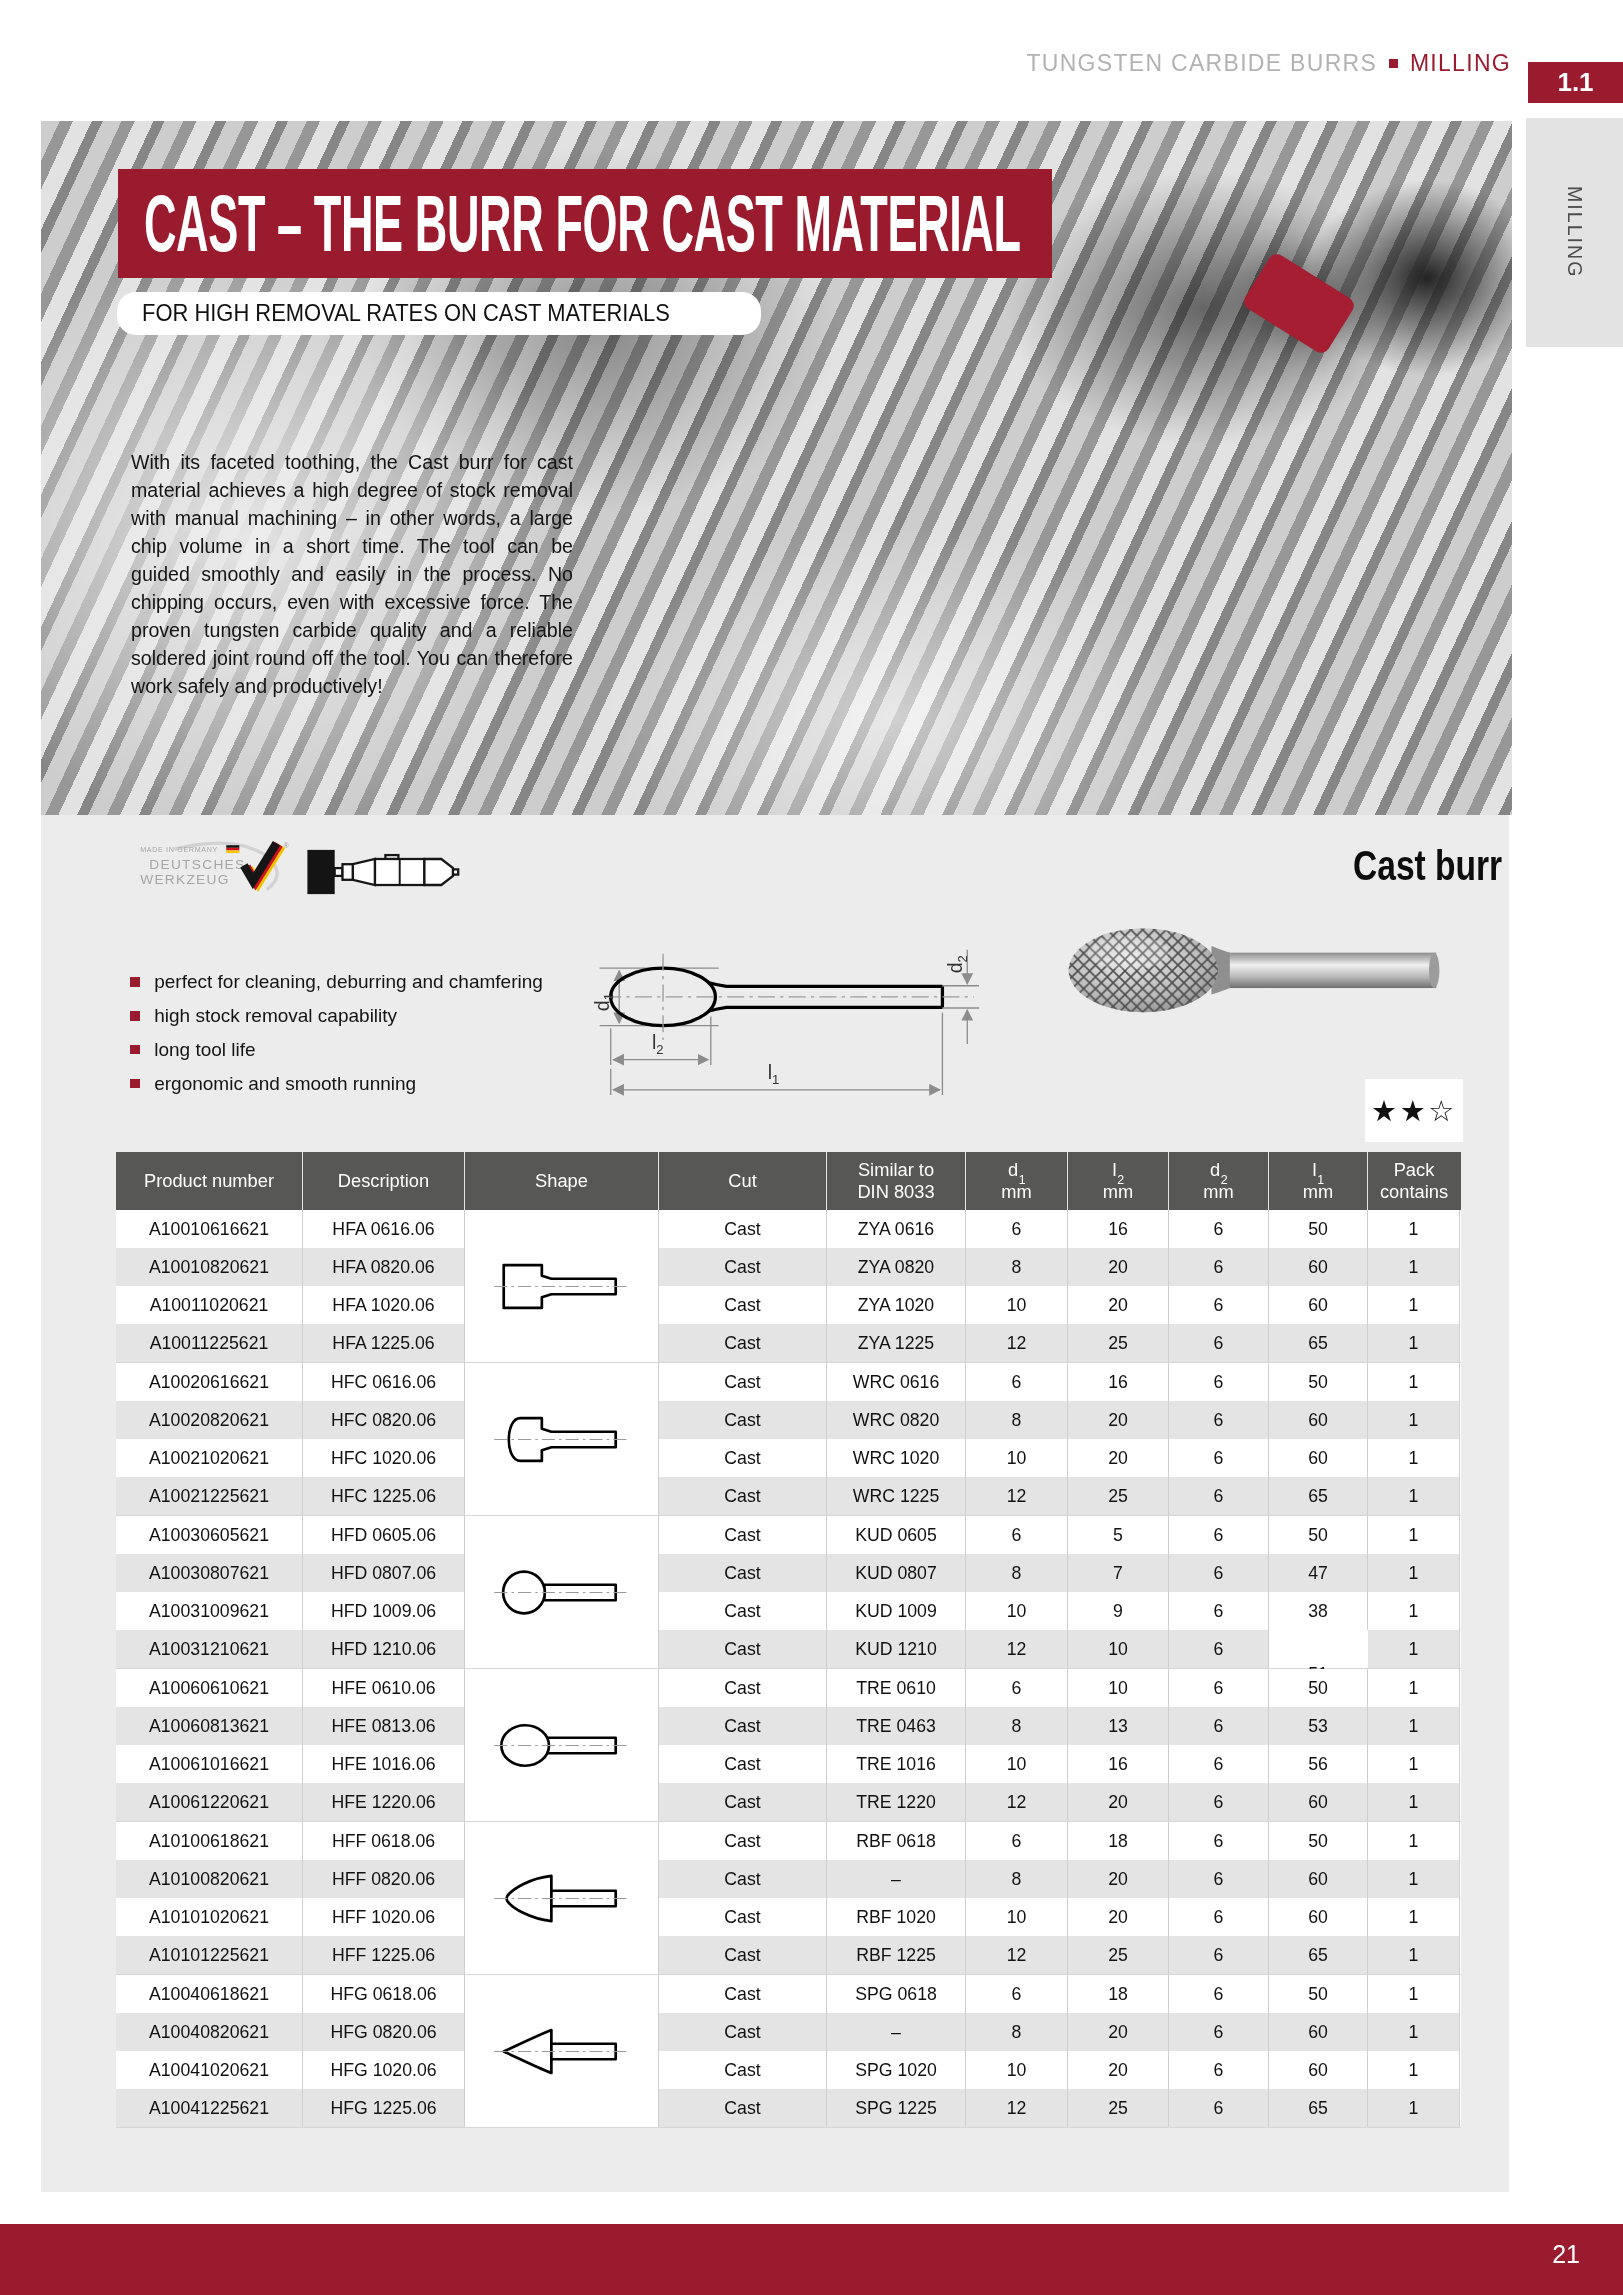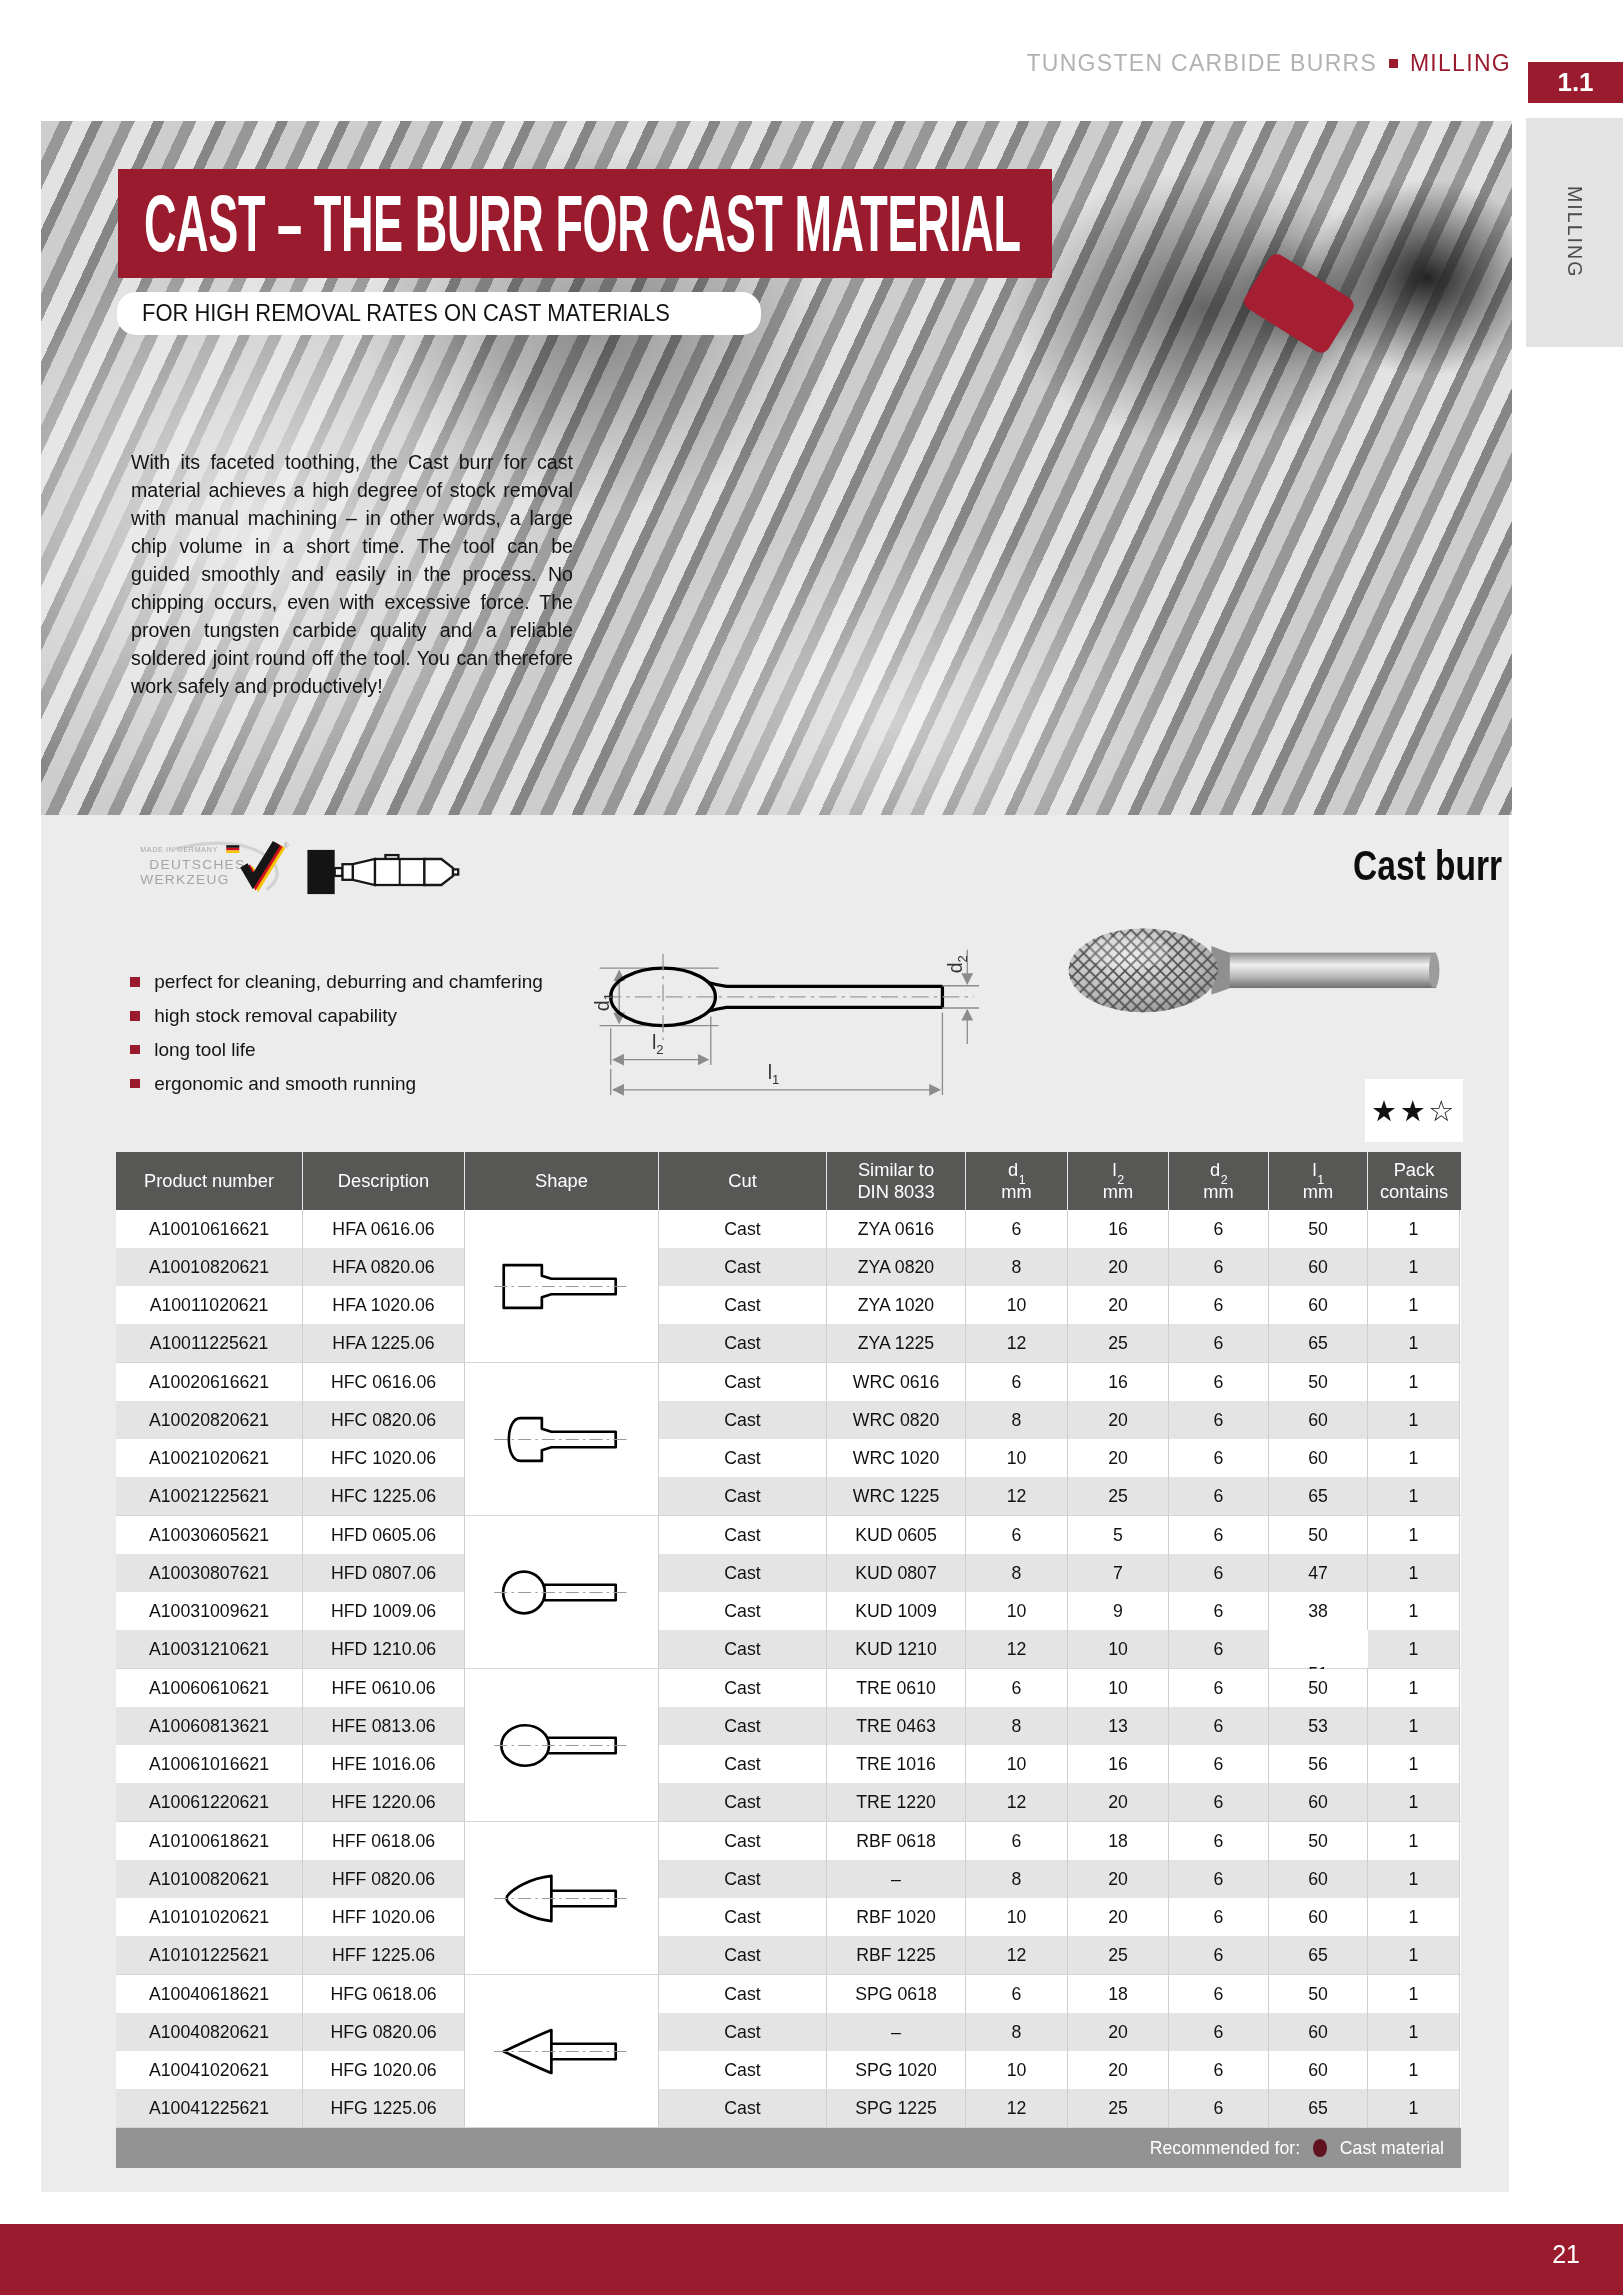--- a/index.html
+++ b/index.html
@@ -529,25 +529,20 @@
             <div class="td alt" style="grid-area: 4 / 10;">1</div>
             <div class="td shape-cell" style="grid-area: 1 / 3 / span 4;">
   <svg class="shape-svg" width="137" height="75" viewBox="0 0 230 120">
     <path class="sil" d="M96 47 H206 V73 H96 Z"></path>
     <path class="sil" d="M98 24 C72 34 36 52 18 60 C36 68 72 86 98 96 Z"></path>
     <line class="cl" x1="2" y1="60" x2="226" y2="60"></line>
   </svg>
 </div>
           </div>
         </div>
-      <div class="tbl-footer">
-        <span>Recommended for:</span>
-        <span class="legend-dot"></span>
-        <span>Cast material</span>
-      </div>
     </div>
   </div>
 
   <div class="bottom-bar">
     <div class="page-number">21</div>
   </div>
 </div>
 
 
 </body></html>

